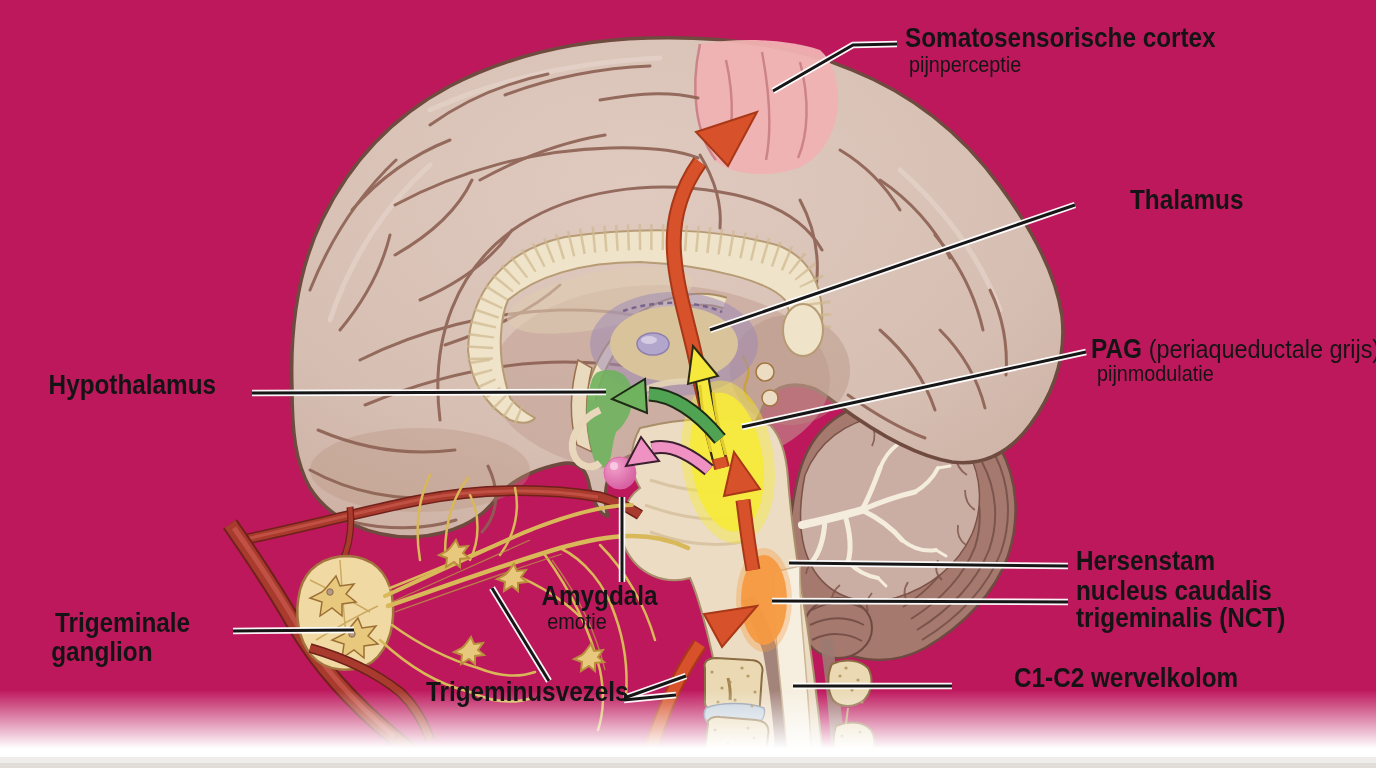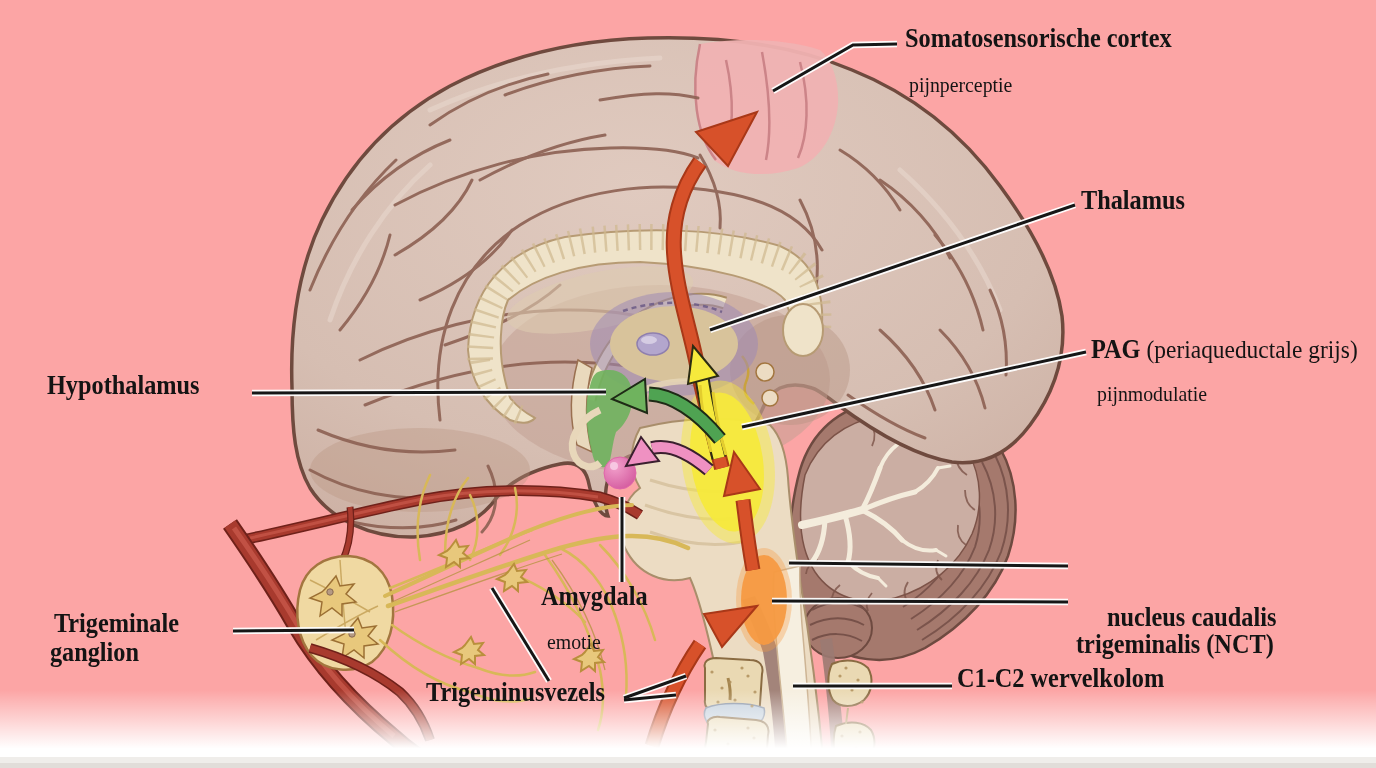--- a/index.html
+++ b/index.html
@@ -1,21 +1,21 @@
 <!DOCTYPE html>
 <html><head>
 <meta charset="utf-8">
 <style>
   html,body{margin:0;padding:0;background:#ffffff;}
-  .stage{position:relative;width:1376px;height:768px;background:#fca5a5;overflow:hidden;
-         font-family:Liberation Serif, serif;}
+  .stage{position:relative;width:1376px;height:768px;background:#be185d;overflow:hidden;
+         font-family:Liberation Sans, sans-serif;}
   .stage svg{position:absolute;left:0;top:0;}
   .lbl{position:absolute;color:#141414;font-weight:700;font-size:27px;line-height:28px;white-space:nowrap;}
   .lbl .tx{display:inline-block;transform:scaleX(.9);transform-origin:left center;}
-  .sub{position:absolute;color:#141414;font-weight:400;font-size:22px;line-height:24px;white-space:nowrap;margin-top:20px;}
+  .sub{position:absolute;color:#141414;font-weight:400;font-size:22px;line-height:24px;white-space:nowrap;}
   .sub .tx{display:inline-block;transform:scaleX(.9);transform-origin:left center;}
   .r .tx{transform-origin:right center;}
   .c .tx{transform-origin:center center;}
   .r{text-align:left;}
   .c{text-align:left;}
   .pag-detail{font-weight:400;font-size:26px;}
 </style>
 </head>
 <body>
 
@@ -360,38 +360,41 @@
   </g>
 </svg>
 
 <div class="lbl" style="left:905px;top:24px;">
   <span class="tx">Somatosensorische cortex</span>
 </div>
 <div class="sub" style="left:909px;top:53px;">
   <span class="tx">pijnperceptie</span>
 </div>
 
-<div class="lbl" style="left:1081px;top:186px;">
+<div class="lbl" style="left:1130px;top:186px;">
   <span class="tx">Thalamus</span>
 </div>
 
 <div class="lbl" style="left:1091px;top:335px;">
   <span class="tx"><span>PAG</span> <span class="pag-detail">(periaqueductale grijs)</span></span>
 </div>
 <div class="sub" style="left:1097px;top:362px;text-align:center;">
   <span class="tx">pijnmodulatie</span>
 </div>
 
-
-<div class="lbl" style="left:1076px;top:604px;line-height:27px;text-align:right;">
+<div class="lbl" style="left:1076px;top:547px;">
+  <span class="tx">Hersenstam</span>
+</div>
+
+<div class="lbl" style="left:1076px;top:578px;line-height:27px;">
   <span class="tx">nucleus caudalis</span><br>
   <span class="tx">trigeminalis (NCT)</span>
 </div>
 
-<div class="lbl" style="left:957px;top:664px;">
+<div class="lbl" style="left:1014px;top:664px;">
   <span class="tx">C1-C2 wervelkolom</span>
 </div>
 
 <div class="lbl r" style="left:30px;top:371px;width:218px;">
   <span class="tx">Hypothalamus</span>
 </div>
 
 <div class="lbl c" style="left:535px;top:582px;width:170px;">
   <span class="tx">Amygdala</span>
 </div>

